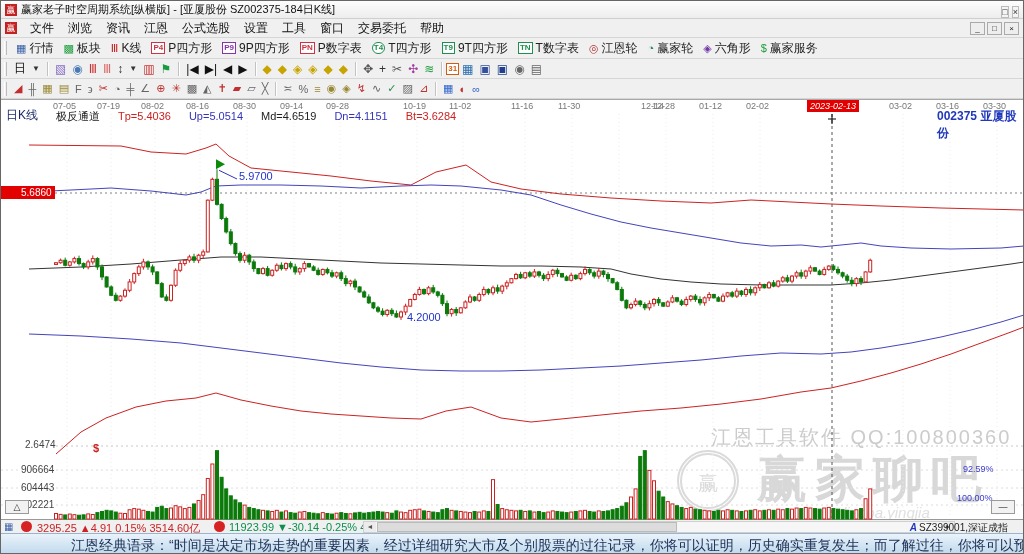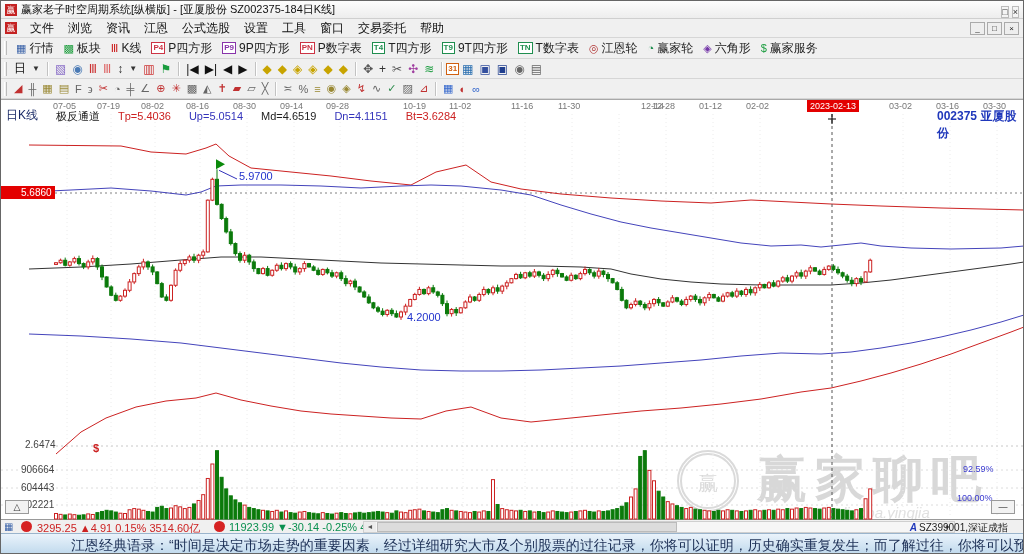--- a/index.html
+++ b/index.html
@@ -27,21 +27,21 @@
   .tbtn{display:inline-flex;align-items:center;gap:3px;padding:1px 5px;font-size:12px;color:#222;flex:0 0 auto;}
   .tico{font-size:11px;}
   .ibox{border:1px solid;font-size:8px;font-weight:bold;padding:0 1px;line-height:10px;background:#fff;}
   .iico{display:inline-block;font-size:12px;padding:1px 3px;flex:0 0 auto;}
   .ibox2{border:1px solid;font-size:8px;font-weight:bold;line-height:10px;padding:0 1px;background:#fff;}
   
   #chart{top:98px;height:420px;background:#fff;border-top:1px solid #a8a8a8;}
   #chart-canvas{position:absolute;left:0;top:0;width:1024px;height:420px;z-index:1;}
   #date-row{position:absolute;top:1px;left:0;right:0;height:12px;z-index:2;}
   .dtick{position:absolute;font-size:9px;color:#777;}
-  #date-highlight{position:absolute;left:806px;top:0;width:52px;height:12px;background:#e30000;color:#fff;font-size:9px;line-height:12px;text-align:center;z-index:3;}
+  #date-highlight{position:absolute;left:806px;top:0;width:52px;height:12px;background:#e30000;color:#fff;font-size:9px;line-height:12px;text-align:center;z-index:3;font-style:italic;}
   #pane-label{position:absolute;left:5px;top:7px;font-size:12px;color:#1a2a66;z-index:3;}
   #indicator-row{position:absolute;left:55px;top:9px;font-size:11px;z-index:2;white-space:nowrap;}
   #indicator-row span{margin-right:18px;}
   #stock-label{position:absolute;left:936px;top:8px;font-size:12px;font-weight:bold;color:#2038bb;z-index:3;}
   #price-marker{position:absolute;left:0;top:86px;width:54px;height:13px;background:#e30000;color:#fff;font-size:10px;line-height:13px;padding-left:20px;z-index:3;}
   .clabel{position:absolute;font-size:10px;z-index:2;white-space:nowrap;}
   .wmark{position:absolute;z-index:0;white-space:nowrap;}
   #wm-logo{position:absolute;left:676px;top:350px;width:62px;height:62px;border:5px double #dadada;border-radius:50%;z-index:0;color:#dadada;font-size:20px;text-align:center;line-height:56px;}
   .cornerbtn{position:absolute;width:24px;height:14px;background:#f2f2f2;border:1px solid #9a9a9a;font-size:9px;line-height:12px;text-align:center;color:#333;z-index:4;}
   
@@ -112,21 +112,21 @@
         </span>
         <span class="tbtn">
           <span class="ibox" style="color: rgb(136, 51, 170); border-color: rgb(136, 51, 170);">P9</span>
           <span class="tlabel">9P四方形</span>
         </span>
         <span class="tbtn">
           <span class="ibox" style="color: rgb(204, 51, 68); border-color: rgb(204, 51, 68);">PN</span>
           <span class="tlabel">P数字表</span>
         </span>
         <span class="tbtn">
-          <span class="ibox" style="color: rgb(31, 142, 79); border-color: rgb(31, 142, 79);">T4</span>
+          <span class="ibox" style="color: rgb(31, 142, 79); border-color: rgb(31, 142, 79); border-radius: 6px;">T4</span>
           <span class="tlabel">T四方形</span>
         </span>
         <span class="tbtn">
           <span class="ibox" style="color: rgb(31, 142, 79); border-color: rgb(31, 142, 79);">T9</span>
           <span class="tlabel">9T四方形</span>
         </span>
         <span class="tbtn">
           <span class="ibox" style="color: rgb(31, 142, 79); border-color: rgb(31, 142, 79);">TN</span>
           <span class="tlabel">T数字表</span>
         </span>
@@ -224,20 +224,21 @@
         <span class="iico" style="color: rgb(102, 102, 102); font-size: 11px;">▨</span>
         <span class="iico" style="color: rgb(192, 48, 48); font-size: 11px;">⊿</span>
         <span class="sep"></span>
         <span class="iico" style="color: rgb(51, 102, 204); font-size: 11px;">▦</span>
         <span class="iico" style="color: rgb(192, 48, 48); font-size: 11px;">◐</span>
         <span class="iico" style="color: rgb(51, 102, 204); font-size: 11px;">∞</span>
       </span>
   </div>
 
   <div id="chart" class="row">
+    <div class="wmark" id="wm1" style="left:710px;top:324px;font-size:20px;color:#cccccc;letter-spacing:2px;">江恩工具软件  QQ:100800360</div>
     <div class="wmark" id="wm2" style="left:756px;top:346px;font-size:50px;font-weight:bold;color:#d8d8d8;letter-spacing:8px;">赢家聊吧</div>
     <div class="wmark" id="wm3" style="left:842px;top:404px;font-size:15px;font-style:italic;color:#e0e0e0;">liaoba.yingjia</div>
     <div id="wm-logo">赢</div>
 
     <div id="chart-canvas"><svg viewBox="0 98 1024 420" width="1024" height="420">
           <line x1="66" y1="112" x2="66" y2="516" stroke="#ececec" stroke-dasharray="1,3"></line>
           <line x1="110" y1="112" x2="110" y2="516" stroke="#ececec" stroke-dasharray="1,3"></line>
           <line x1="154" y1="112" x2="154" y2="516" stroke="#ececec" stroke-dasharray="1,3"></line>
           <line x1="199" y1="112" x2="199" y2="516" stroke="#ececec" stroke-dasharray="1,3"></line>
           <line x1="246" y1="112" x2="246" y2="516" stroke="#ececec" stroke-dasharray="1,3"></line>

